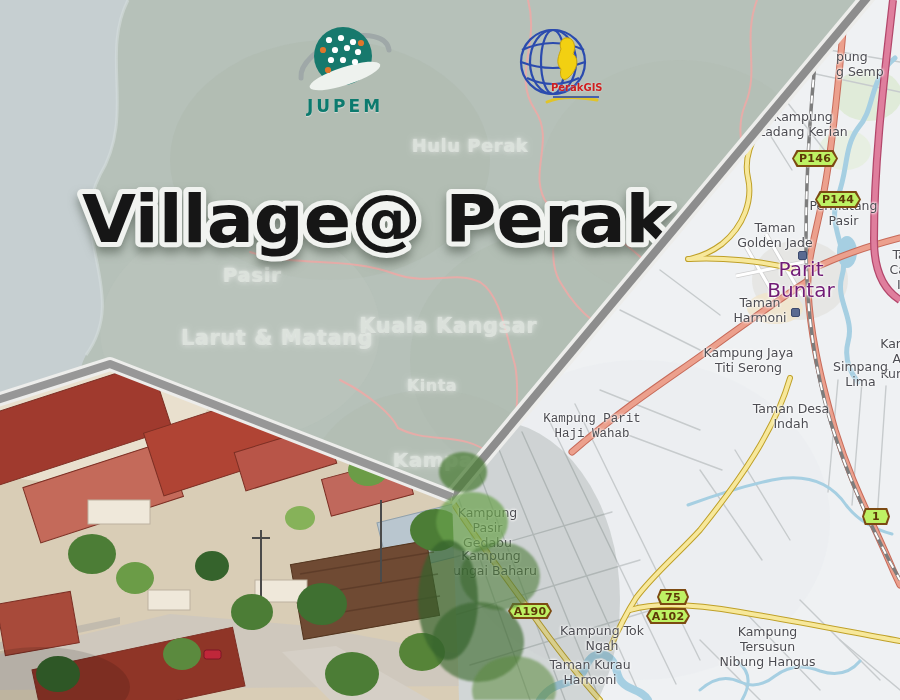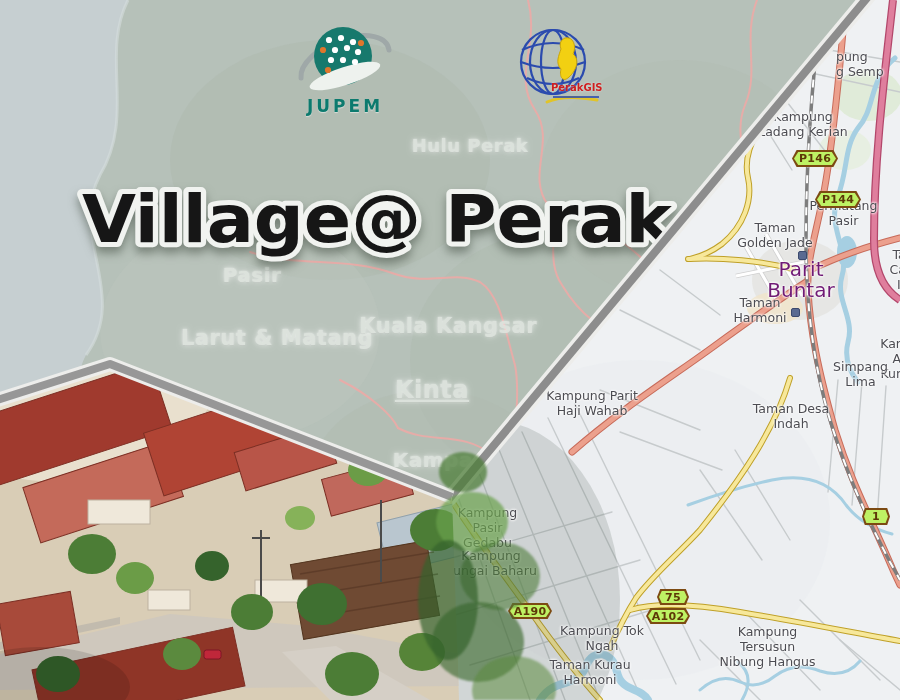--- a/index.html
+++ b/index.html
@@ -72,21 +72,21 @@
         <path d="M560,205 C612,228 650,262 688,305 C710,330 740,345 762,338"></path>
         <path d="M398,428 C430,445 462,430 492,455 C510,470 520,488 518,500"></path>
         <path d="M340,380 C370,395 392,415 398,428"></path>
       </g>
     </svg>
     
     <div class="district" style="left:395px;top:135px;width:150px;font-size:18px;">Hulu Perak</div>
     <div class="district" style="left:192px;top:263px;width:120px;font-size:20px;">Pasir</div>
     <div class="district" style="left:162px;top:326px;width:230px;font-size:21px;">Larut &amp; Matang</div>
     <div class="district" style="left:337px;top:314px;width:200px;font-size:21px;text-align:right;">Kuala Kangsar</div>
-    <div class="district" style="left:372px;top:376px;width:120px;font-size:24px;text-decoration:underline;">Kinta</div>
+    <div class="district" style="left:372px;top:376px;width:120px;font-size:16px;">Kinta</div>
     <div class="district" style="left:378px;top:448px;width:120px;font-size:20px;">Kampar</div>
   </div>
 
   <div class="layer-title">
     <svg width="650" height="125">
       <text x="325" y="84" text-anchor="middle" font-family="DejaVu Sans, sans-serif" font-size="66" font-weight="bold" textLength="590" lengthAdjust="spacingAndGlyphs" fill="#161616" stroke="#f1f3f0" stroke-width="10" stroke-linejoin="round" paint-order="stroke" style="filter:drop-shadow(0 6px 5px rgba(70,80,70,.55));">Village@ Perak</text>
     </svg>
   </div>
 
   <div class="logo" style="left:295px;top:18px;width:100px;text-align:center;">
@@ -241,23 +241,25 @@
     <div class="osm-label town" style="left:746px;top:259px;width:110px;">Parit
 Buntar</div>
     <div class="osm-label" style="left:858px;top:248px;width:110px;">Taman
 Cahaya
 Intan</div>
     <div class="osm-label" style="left:700px;top:296px;width:120px;">Taman
 Harmoni</div>
     <div class="osm-label" style="left:855px;top:337px;width:110px;">Kampung
 Asam
 Kumbang</div>
+    <div class="osm-label" style="left:676px;top:346px;width:145px;">Kampung Jaya
+Titi Serong</div>
     <div class="osm-label" style="left:818px;top:360px;width:85px;">Simpang
 Lima</div>
-    <div class="osm-label" style="left:522px;top:389px;width:140px;">Kampung Parit
+    <div class="osm-label" style="left:522px;top:412px;width:140px;font-family:Liberation Mono, monospace;">Kampung Parit
 Haji Wahab</div>
     <div class="osm-label" style="left:726px;top:402px;width:130px;">Taman Desa
 Indah</div>
     <div class="osm-label" style="left:440px;top:506px;width:95px;">Kampung
 Pasir
 Gedabu</div>
     <div class="osm-label" style="left:416px;top:549px;width:150px;">Kampung
 Sungai Baharu</div>
     <div class="osm-label" style="left:536px;top:624px;width:132px;">Kampung Tok
 Ngah</div>

